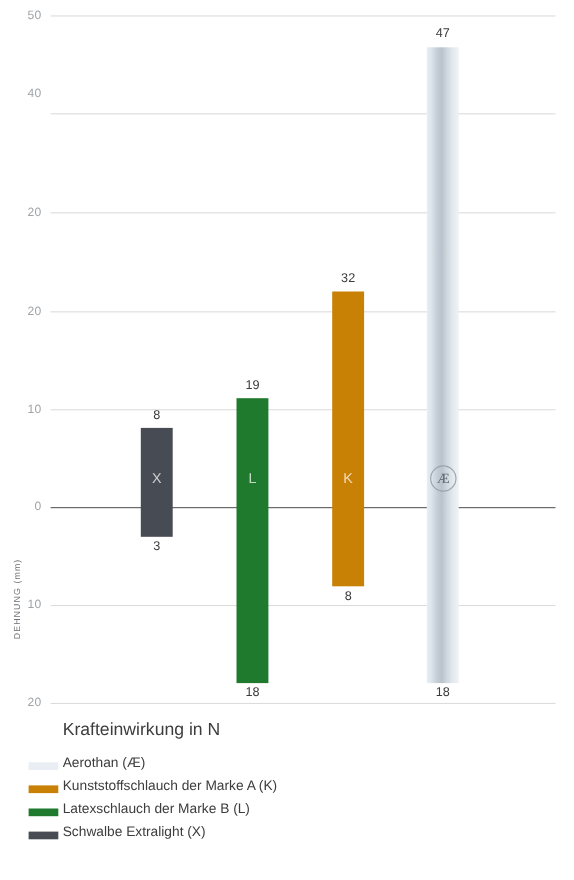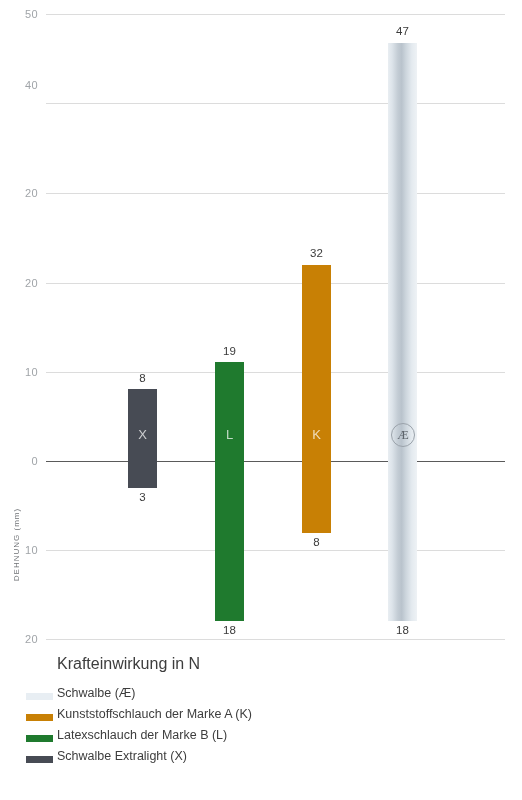--- a/index.html
+++ b/index.html
@@ -196,21 +196,21 @@
     <div class="bar-val" style="top:624px">18</div>
   </div>
 
 </div>
 
 <div id="legend">
   <div id="legend-title">Krafteinwirkung in N</div>
 
   <div class="legend-row" style="top:31px">
     <span class="legend-swatch" style="background:#e8eef3"></span>
-    <span class="legend-label">Schwalbe (Æ)</span>
+    <span class="legend-label">Aerothan (Æ)</span>
   </div>
 
   <div class="legend-row" style="top:52px">
     <span class="legend-swatch" style="background:#c88005"></span>
     <span class="legend-label">Kunststoffschlauch der Marke A (K)</span>
   </div>
 
   <div class="legend-row" style="top:73px">
     <span class="legend-swatch" style="background:#1f7a2e"></span>
     <span class="legend-label">Latexschlauch der Marke B (L)</span>

